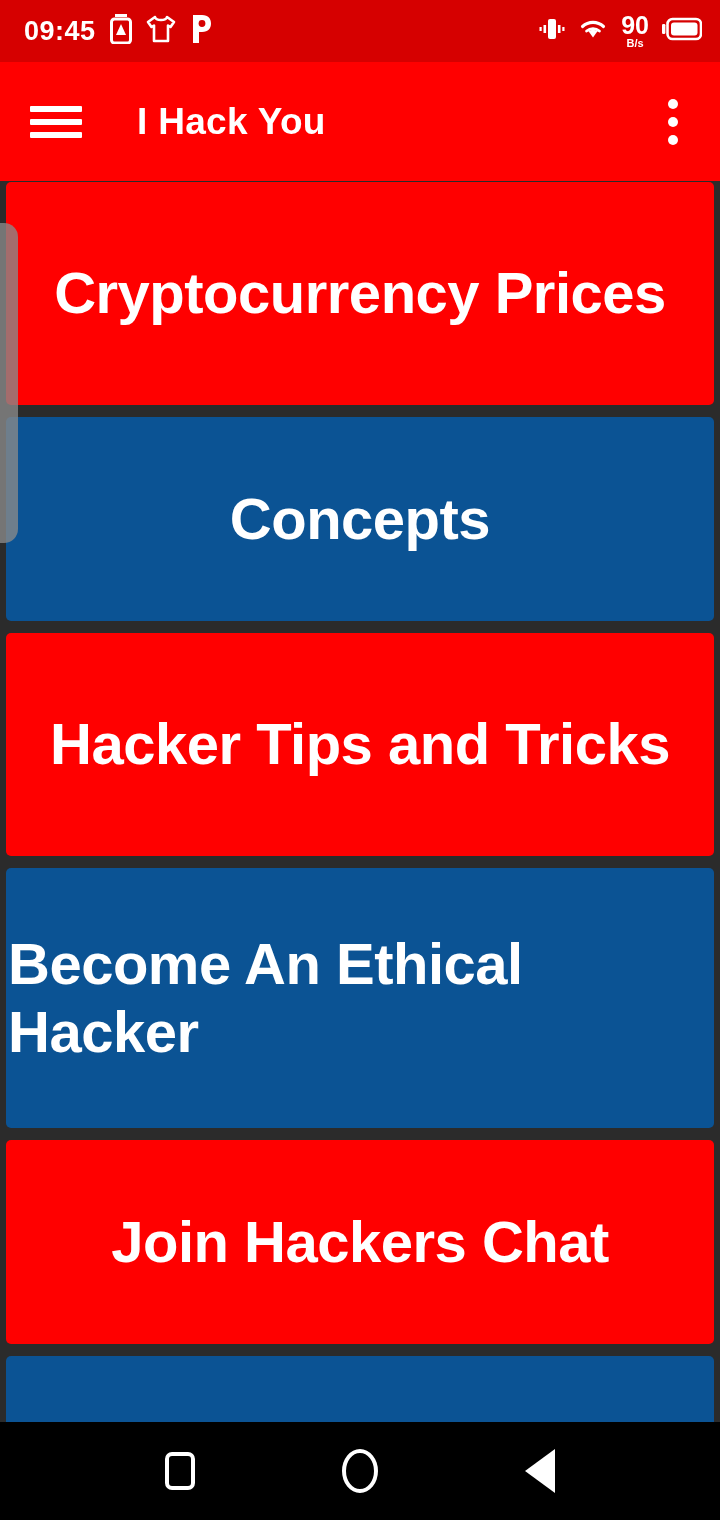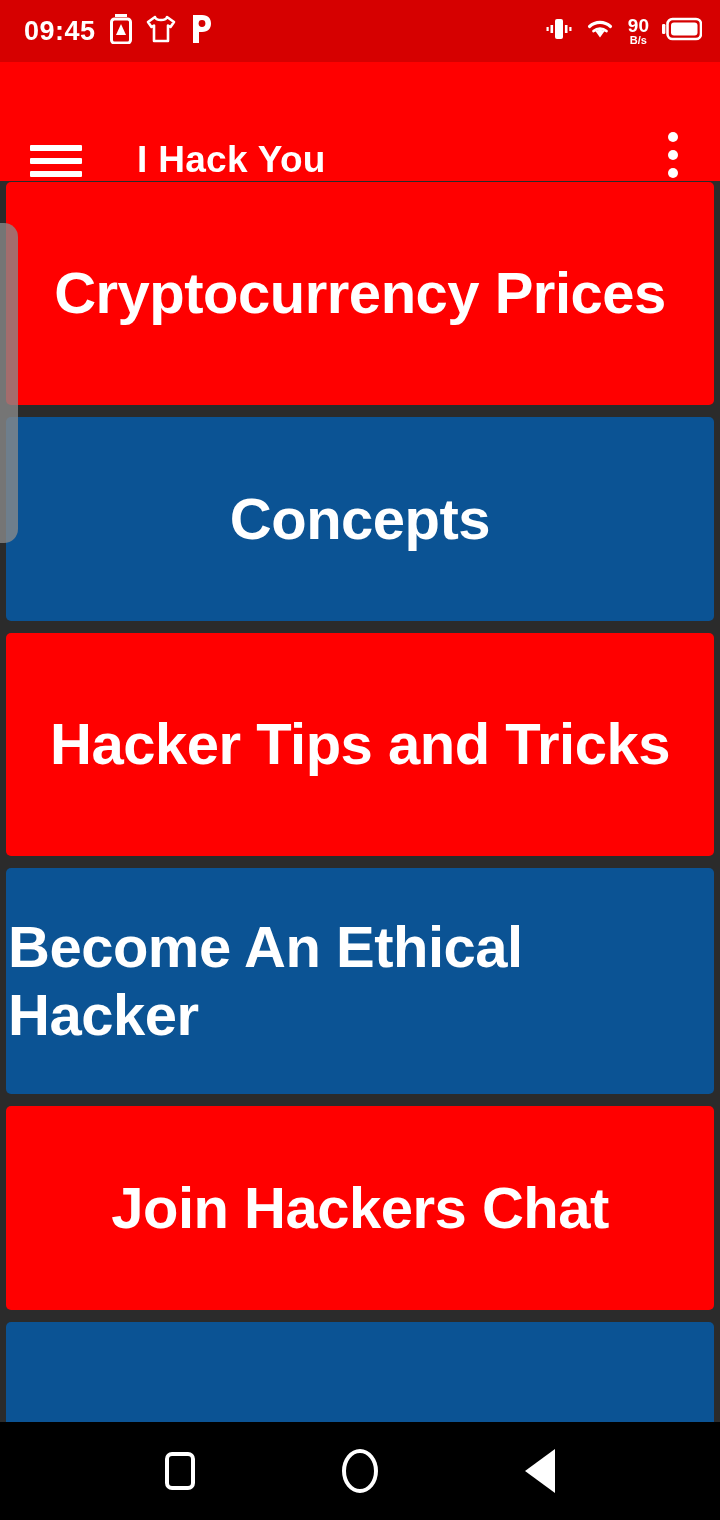--- a/index.html
+++ b/index.html
@@ -26,28 +26,28 @@
     text-align:center;
   }
   .sb-left { display:flex; align-items:center; gap:14px; }
   .sb-clock { font-size:27px; font-weight:bold; letter-spacing:.5px; }
   .sb-right { margin-left:auto; display:flex; align-items:center; gap:13px; }
   .sb-icon { display:block; }
   .netspeed {
     display:flex; flex-direction:column; align-items:center;
     line-height:1.0; font-weight:bold;
   }
-  .netspeed .v { font-size:19px; }
+  .netspeed .v { font-size:25px; }
   .netspeed .u { font-size:11px; }
 
   
   .appbar {
     height:119px; flex:0 0 119px;
     background:#ff0000;
-    display:flex; align-items:flex-end;
+    display:flex; align-items:center;
     padding:0 24px 0 30px;
   }
   .hamburger {
     width:52px; height:40px;
     display:flex; flex-direction:column; justify-content:space-between;
     padding:4px 0; cursor:pointer;
   }
   .hamburger span { display:block; height:6px; background:#fff; border-radius:1px; }
   .appbar-title {
     color:#fff; font-size:37px; font-weight:bold;
@@ -82,21 +82,21 @@
     letter-spacing:-.5px;
   }
   .card.red  { background:#ff0000; }
   .card.blue { background:#0b5394; }
   .card.c-center .label { text-align:center; padding:0 10px; }
   .card.c-left   .label { text-align:left;   padding:0 2px; }
 
   .h-223 { height:223px; }
   .h-225 { height:204px; }
   .h-232 { height:204px; }
-  .h-216 { height:226px;margin-top:10px; }
+  .h-216 { height:260px;margin-top:10px; }
 
   
   .edge-glow {
     position:absolute; left:0; top:42px;
     width:18px; height:320px;
     background:#8a8a8a;
     border-top-right-radius:14px; border-bottom-right-radius:14px;
     opacity:.78; pointer-events:none; z-index:5;
   }
 

